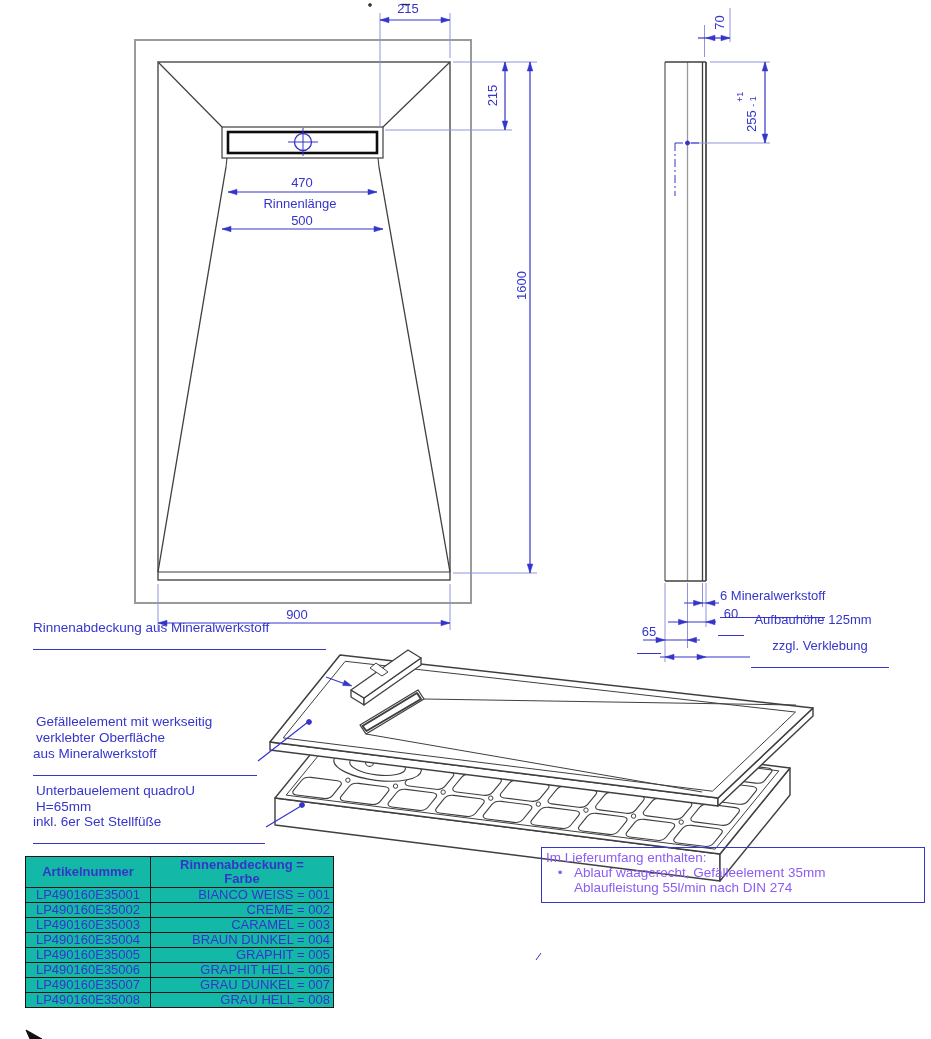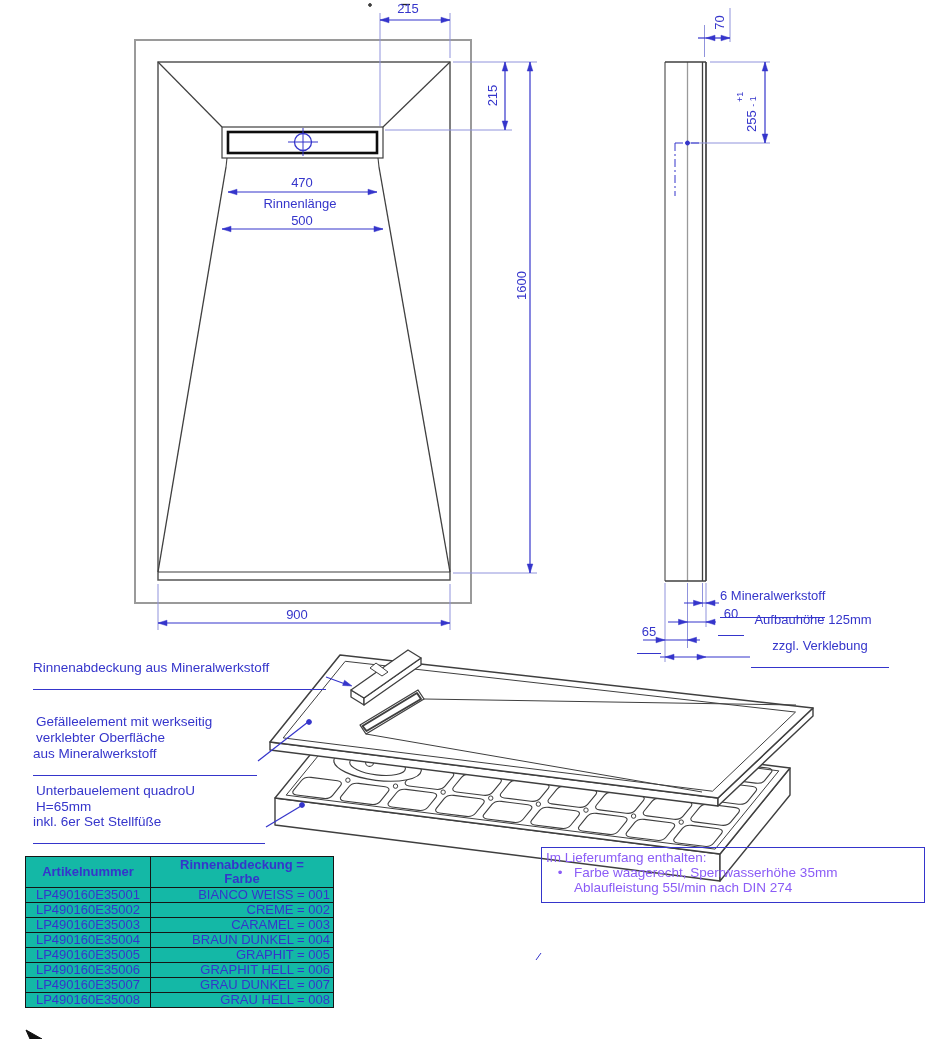--- a/index.html
+++ b/index.html
@@ -217,21 +217,21 @@
     <span class="tolplus">+1</span>
     <span class="tolmain">255</span>
     <span class="tolsub">- 1</span>
   </div>
   <div class="lbl ul" style="left:720px;top:588px;">6 Mineralwerkstoff</div>
   <div class="lbl ctr ul" style="left:718px;top:606px;width:26px;">60</div>
   <div class="lbl ctr ul" style="left:637px;top:624px;width:24px;">65</div>
   <div class="lbl ctr" style="left:737px;top:612px;width:152px;">Aufbauhöhe 125mm</div>
   <div class="lbl ctr ul" style="left:751px;top:638px;width:138px;">zzgl. Verklebung</div>
 
-  <div class="lbl big ul" style="left:33px;top:660px;width:293px;">Rinnenabdeckung aus Mineralwerkstoff</div>
+  <div class="lbl big ul" style="left:33px;top:620px;width:293px;">Rinnenabdeckung aus Mineralwerkstoff</div>
   <div class="lbl big" style="left:36px;top:714px;">Gefälleelement mit werkseitig</div>
   <div class="lbl big" style="left:36px;top:730px;">verklebter Oberfläche</div>
   <div class="lbl big ul" style="left:33px;top:746px;width:224px;">aus Mineralwerkstoff</div>
   <div class="lbl big" style="left:36px;top:783px;">Unterbauelement quadroU</div>
   <div class="lbl big" style="left:36px;top:799px;">H=65mm</div>
   <div class="lbl big ul" style="left:33px;top:814px;width:232px;">inkl. 6er Set Stellfüße</div>
 
   <table class="atable">
     <tbody>
         <tr>
@@ -274,19 +274,19 @@
           <td class="col">GRAU HELL = 008</td>
         </tr>
   </tbody>
     </table>
 
   <div class="delivery">
     <div>Im Lieferumfang enthalten:</div>
     <div class="drow">
       <div class="bullet">•</div>
       <div class="ditems">
-        <div>Farbe waagerecht, Sperrwasserhöhe 35mm</div>
+        <div>Ablauf waagerecht, Gefälleelement 35mm</div>
         <div>Ablaufleistung 55l/min nach DIN 274</div>
       </div>
     </div>
   </div>
 
 </div>
 
 </body></html>

